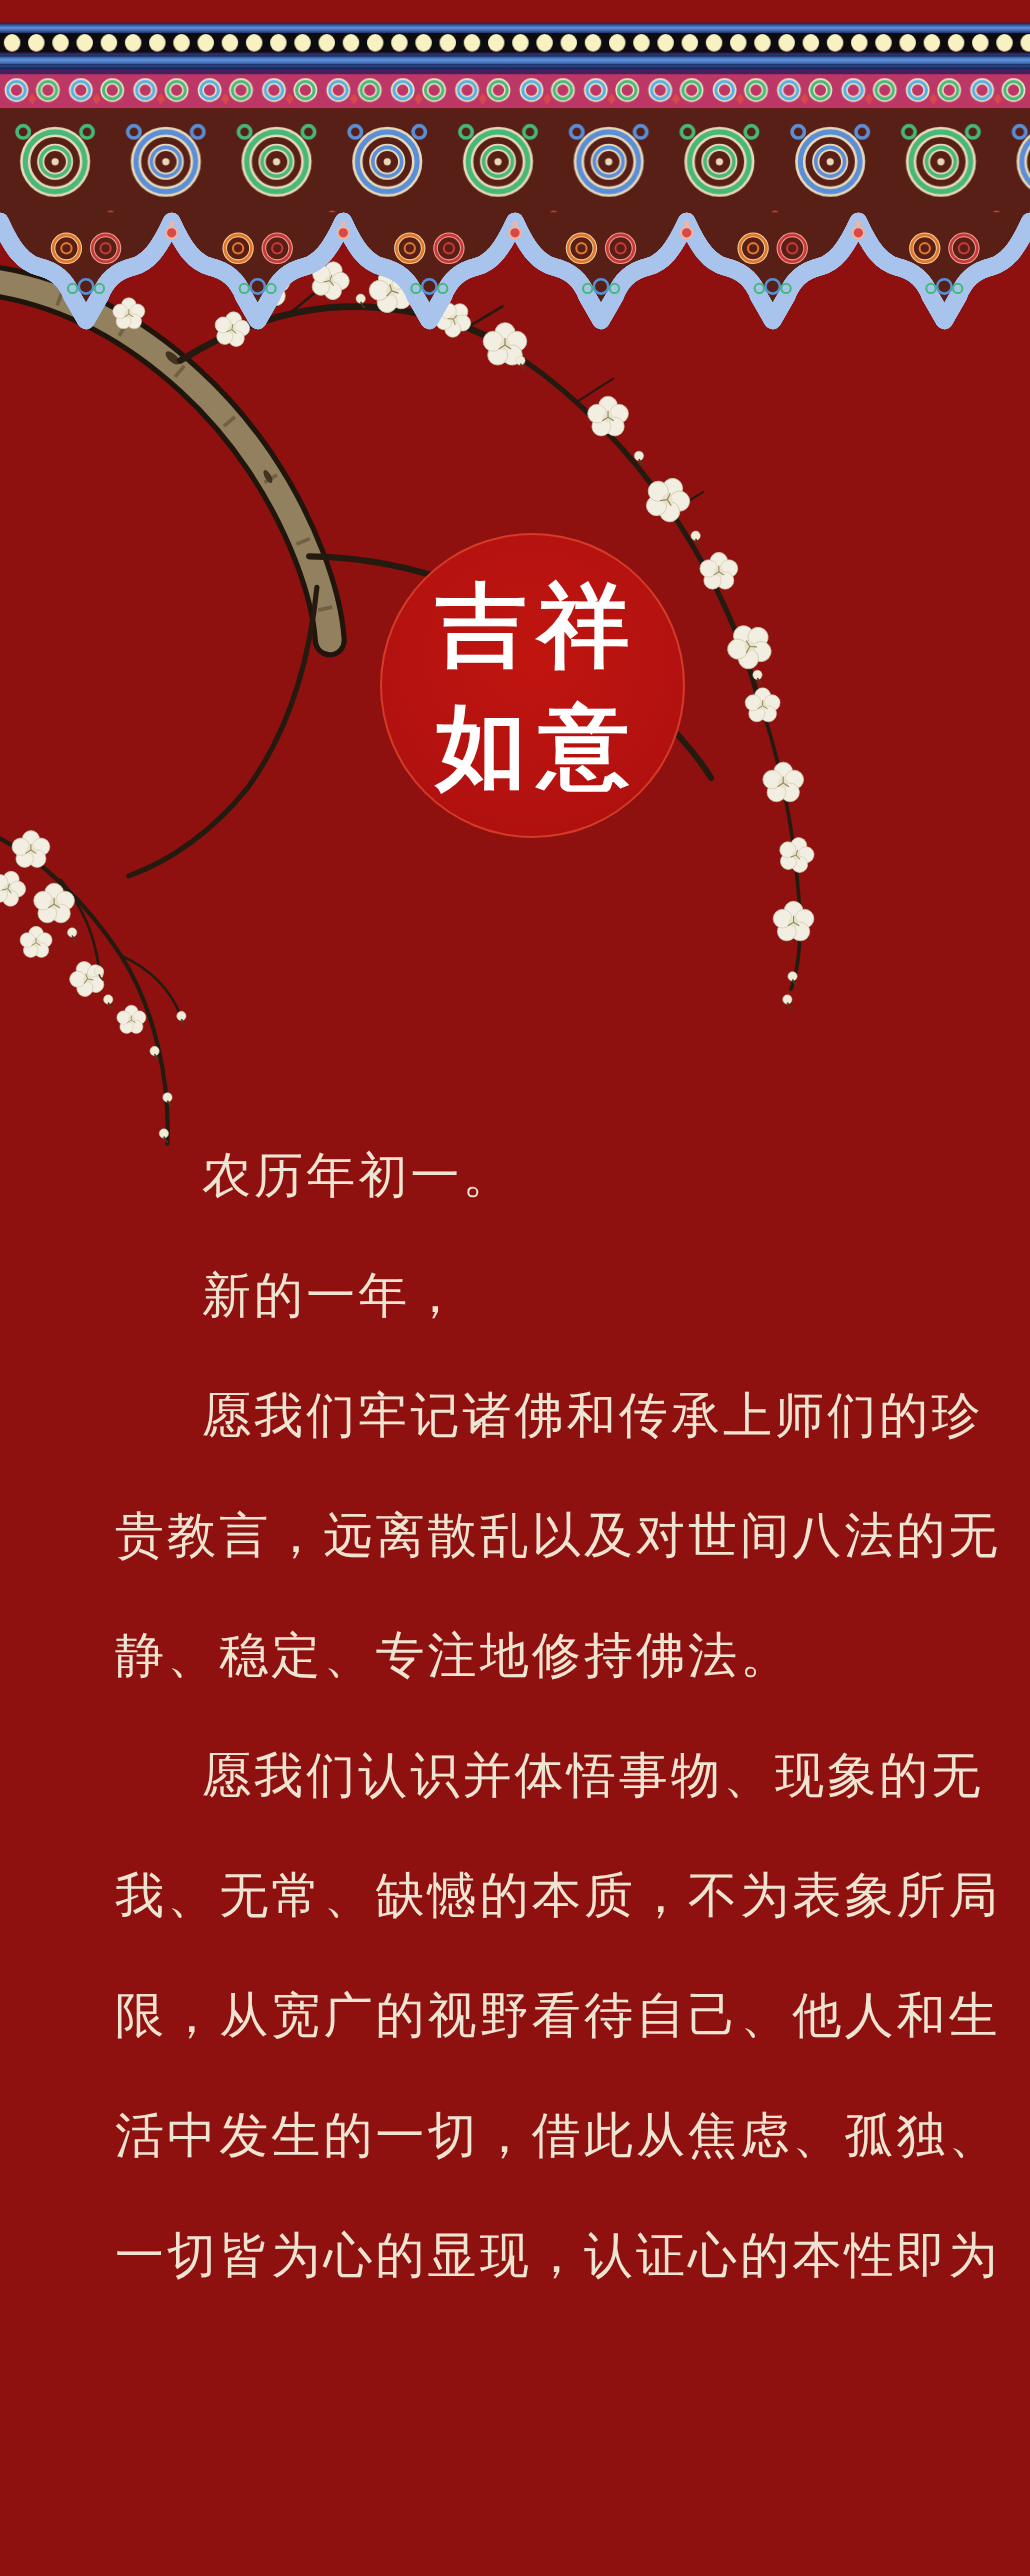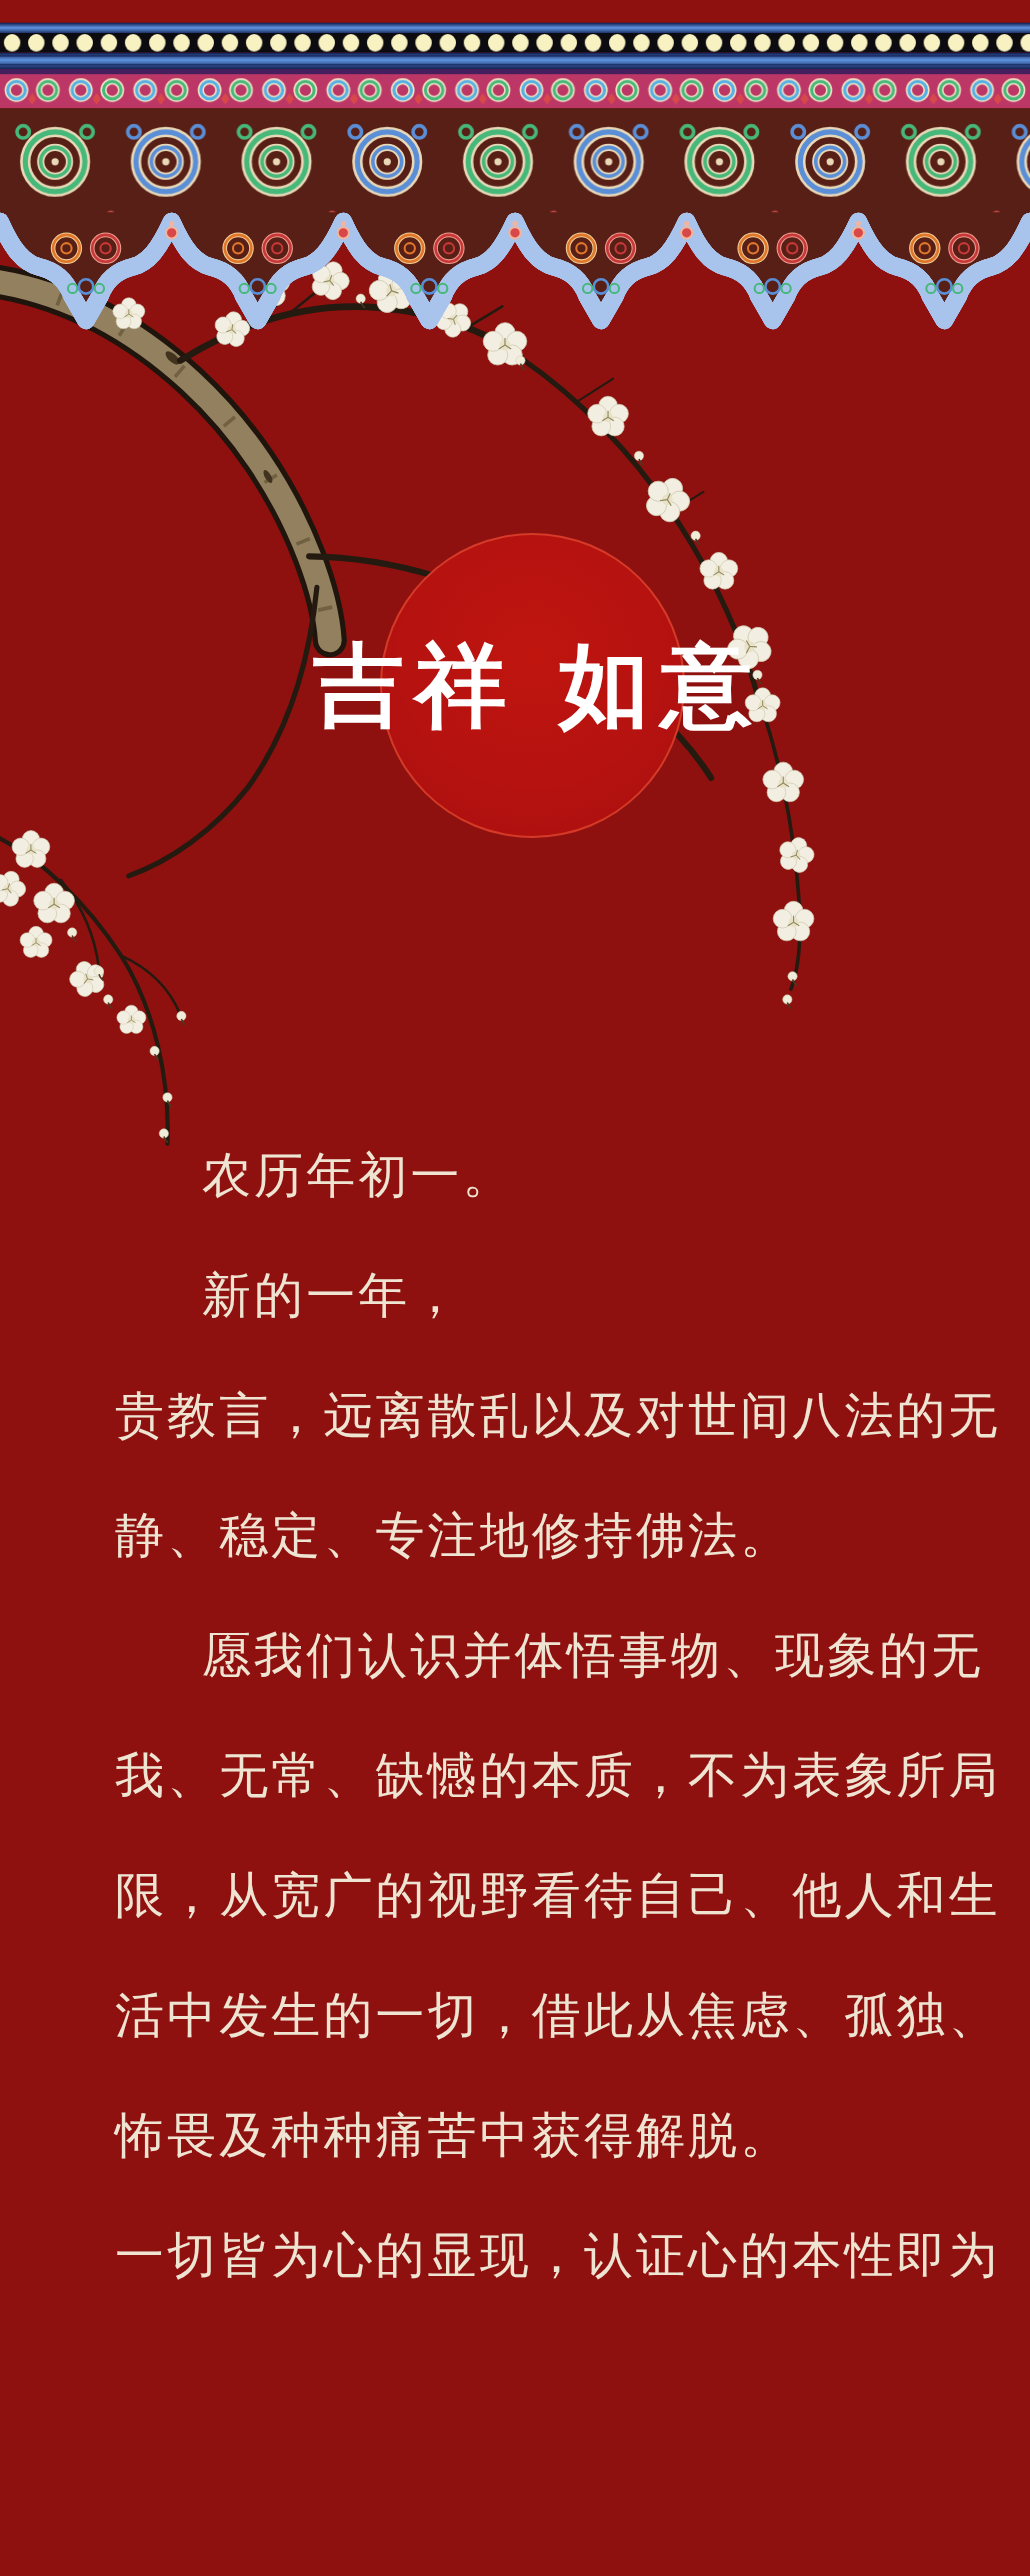--- a/index.html
+++ b/index.html
@@ -8,21 +8,21 @@
     background:#8e1110;
     font-family:"Liberation Sans","DejaVu Sans",sans-serif;
   }
   .abs{position:absolute;}
   
   .seal{
     left:380px;top:533px;width:305px;height:305px;border-radius:50%;
     background:radial-gradient(circle at 50% 40%, #c0150f 0%, #b51210 55%, #a90f0e 100%);
     border:2.1px solid rgba(226,72,48,.75);
     box-sizing:border-box;
-    display:flex;flex-direction:row;align-items:center;justify-content:center;
+    display:flex;flex-direction:column;align-items:center;justify-content:center;
     gap:30px;z-index:4;
   }
   .seal .row{
     color:#ffffff;font-weight:700;font-size:91px;line-height:1;
     letter-spacing:11.3px;text-indent:11.3px;white-space:nowrap;
   }
   
   .greeting{
     left:67px;top:1115px;width:907px;z-index:5;
     color:#eee4d1;font-size:49px;letter-spacing:3.1px;
@@ -225,22 +225,22 @@
 </svg>
 
 <div class="abs seal">
   <div class="row">吉祥</div>
   <div class="row">如意</div>
 </div>
 
 <div class="abs greeting">
     <div class="line indent">农历年初一。</div>
     <div class="line indent">新的一年，</div>
+    <div class="line indent">愿我们牢记诸佛和传承上师们的珍</div>
     <div class="line">贵教言，远离散乱以及对世间八法的无</div>
     <div class="line">静、稳定、专注地修持佛法。</div>
     <div class="line indent">愿我们认识并体悟事物、现象的无</div>
     <div class="line">我、无常、缺憾的本质，不为表象所局</div>
     <div class="line">限，从宽广的视野看待自己、他人和生</div>
     <div class="line">活中发生的一切，借此从焦虑、孤独、</div>
-    <div class="line">怖畏及种种痛苦中获得解脱。</div>
     <div class="line">一切皆为心的显现，认证心的本性即为</div>
   </div>
 
 
 </body></html>

